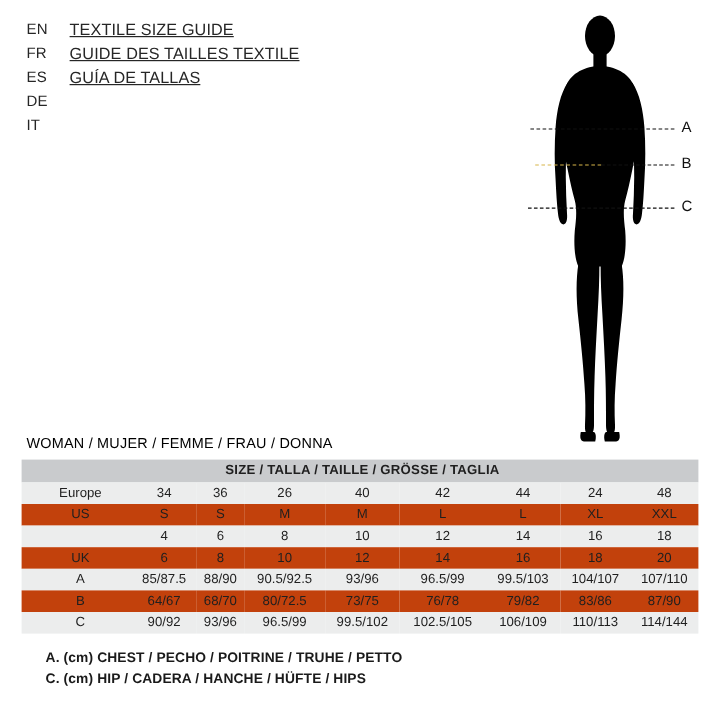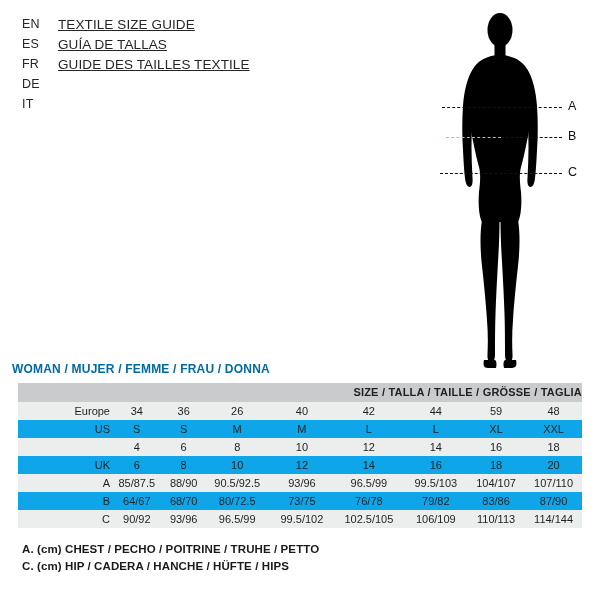--- a/index.html
+++ b/index.html
@@ -72,99 +72,100 @@
   .measure-label {
     position: absolute;
     font-size: 12.5px;
     color: #111111;
     font-weight: 400;
   }
 
   
   .woman-title {
     position: absolute;
-    left: 12px;
+    left: 22px;
     top: 362px;
     font-size: 12px;
-    font-weight: bold;
-    color: #0369a1;
+    font-weight: normal;
+    color: #000000;
     letter-spacing: 0.2px;
   }
   table.size-table {
     position: absolute;
     left: 18px;
     top: 383px;
     width: 564px;
     border-collapse: collapse;
     font-size: 11px;
     color: #1f1f1f;
   }
   table.size-table td {
     padding: 0;
     height: 18px;
     line-height: 18px;
     text-align: center;
     border: none;
   }
   table.size-table tr.header-row td {
     background: #c9cbcd;
-    text-align: right;
+    text-align: center;
     font-weight: bold;
     font-size: 11px;
     padding-left: 4px;
     letter-spacing: 0.2px;
     height: 19px;
     line-height: 19px;
   }
   table.size-table tr.shade td {
     background: #eceded;
   }
   table.size-table tr.plain td {
-    background: #0ea5e9;
+    background: #c2410c;
   }
   table.size-table td.rowlabel {
-    text-align: right;
+    text-align: center;
     padding-left: 6px;
     width: 86px;
     font-size: 11px;
   }
 
   
   .notes {
     position: absolute;
     left: 22px;
     top: 541px;
     width: 560px;
   }
   .note-line {
     font-size: 11.5px;
     font-weight: bold;
     color: #1a1a1a;
     height: 17px;
     line-height: 17px;
     letter-spacing: 0.1px;
+    margin-left: 16px;
   }
 </style>
 </head>
 <body>
 
 <div class="page">
 
   <div class="lang-block">
     <div class="lang-row">
       <div class="lang-code">EN</div>
       <div class="lang-text">TEXTILE SIZE GUIDE</div>
     </div>
     <div class="lang-row">
+      <div class="lang-code">FR</div>
+      <div class="lang-text">GUIDE DES TAILLES TEXTILE</div>
+    </div>
+    <div class="lang-row">
       <div class="lang-code">ES</div>
       <div class="lang-text">GUÍA DE TALLAS</div>
-    </div>
-    <div class="lang-row">
-      <div class="lang-code">FR</div>
-      <div class="lang-text">GUIDE DES TAILLES TEXTILE</div>
     </div>
     <div class="lang-row">
       <div class="lang-code">DE</div>
     </div>
     <div class="lang-row">
       <div class="lang-code">IT</div>
     </div>
   </div>
 
   <div class="figure-wrap">
@@ -256,21 +257,21 @@
       </tr>
 
       <tr class="shade">
         <td class="rowlabel">Europe</td>
         <td>34</td>
         <td>36</td>
         <td>26</td>
         <td>40</td>
         <td>42</td>
         <td>44</td>
-        <td>59</td>
+        <td>24</td>
         <td>48</td>
       </tr>
 
       <tr class="plain">
         <td class="rowlabel">US</td>
         <td>S</td>
         <td>S</td>
         <td>M</td>
         <td>M</td>
         <td>L</td>

